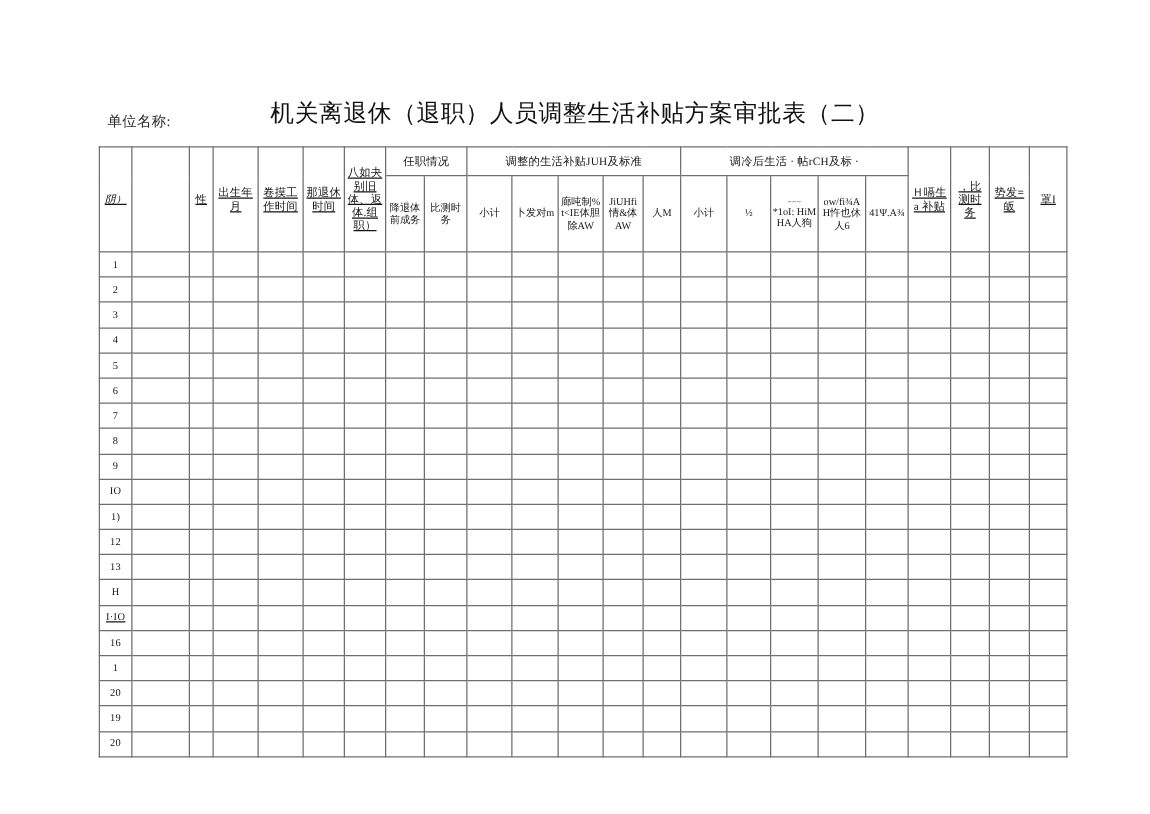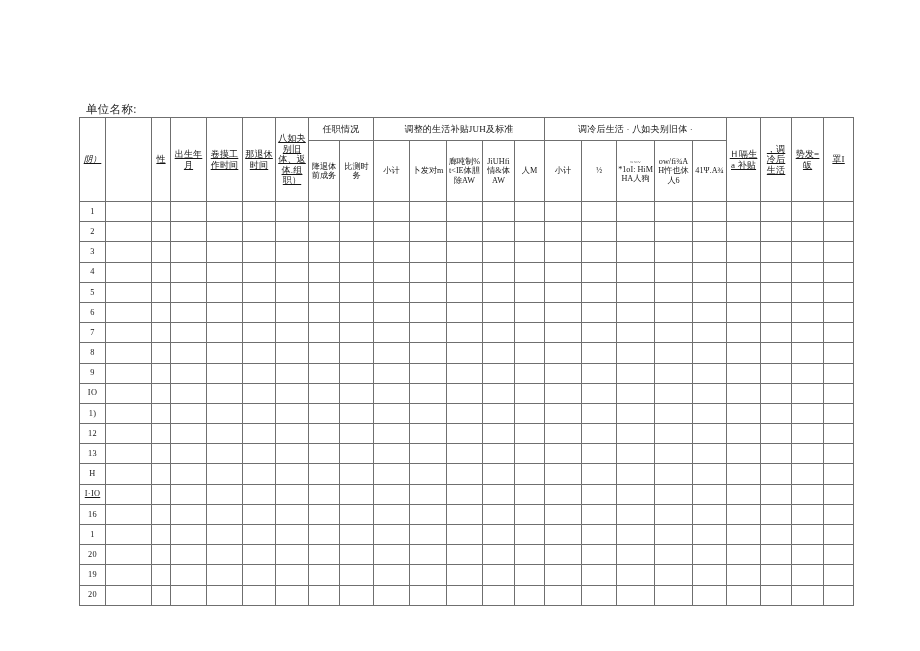--- a/index.html
+++ b/index.html
@@ -33,21 +33,21 @@
     font-size: 19px;
     letter-spacing: 0.5px;
     font-family: "Liberation Serif", "DejaVu Serif", serif;
     color: #111111;
     white-space: nowrap;
   }
 
   .unit-label {
     position: absolute;
     left: 86px;
-    top: 102px;
+    top: 90px;
     font-size: 11.5px;
     color: #2a2a2a;
     letter-spacing: 0.3px;
   }
 
   
   .table-wrap {
     position: absolute;
     left: 79px;
     top: 117px;
@@ -133,20 +133,21 @@
     display: block;
     padding: 0 1px;
     text-decoration: underline;
   }
 </style>
 </head>
 <body>
 
 <div class="page">
 
+  <div class="title">机关离退休（退职）人员调整生活补贴方案审批表（二）</div>
 
   <div class="unit-label">单位名称:</div>
 
   <div class="table-wrap">
     <table class="grid">
       <colgroup>
         <col style="width:26px">
         <col style="width:46px">
         <col style="width:19px">
         <col style="width:36px">
@@ -189,26 +190,26 @@
               <span class="cellpad">卷摸工作时间</span>
             </td>
             <td rowspan="2" class="hcell-tall">
               <span class="cellpad">那退休时间</span>
             </td>
             <td rowspan="2" class="hcell-tall">
               <span class="cellpad">八如夬别旧体、返体.组职）</span>
             </td>
             <td colspan="2"><span>任职情况</span></td>
             <td colspan="5"><span>调整的生活补贴JUH及标准</span></td>
-            <td colspan="5"><span>调冷后生活 · 八如夬别旧体 ·</span></td>
+            <td colspan="5"><span>调冷后生活 · 帖rCH及标 ·</span></td>
             <td rowspan="2" class="hcell-tall">
               <span class="cellpad">Ｈ嗝生а 补贴</span>
             </td>
             <td rowspan="2" class="hcell-tall">
-              <span class="cellpad">，调冷后生活</span>
+              <span class="cellpad">，比测时务</span>
             </td>
             <td rowspan="2" class="hcell-tall">
               <span class="cellpad">势发=皈</span>
             </td>
             <td rowspan="2" class="hcell-tall">
               <span class="cellpad">罩I</span>
             </td>
           </tr>
           <tr class="hsub">
             <td class="hcell-tall">

